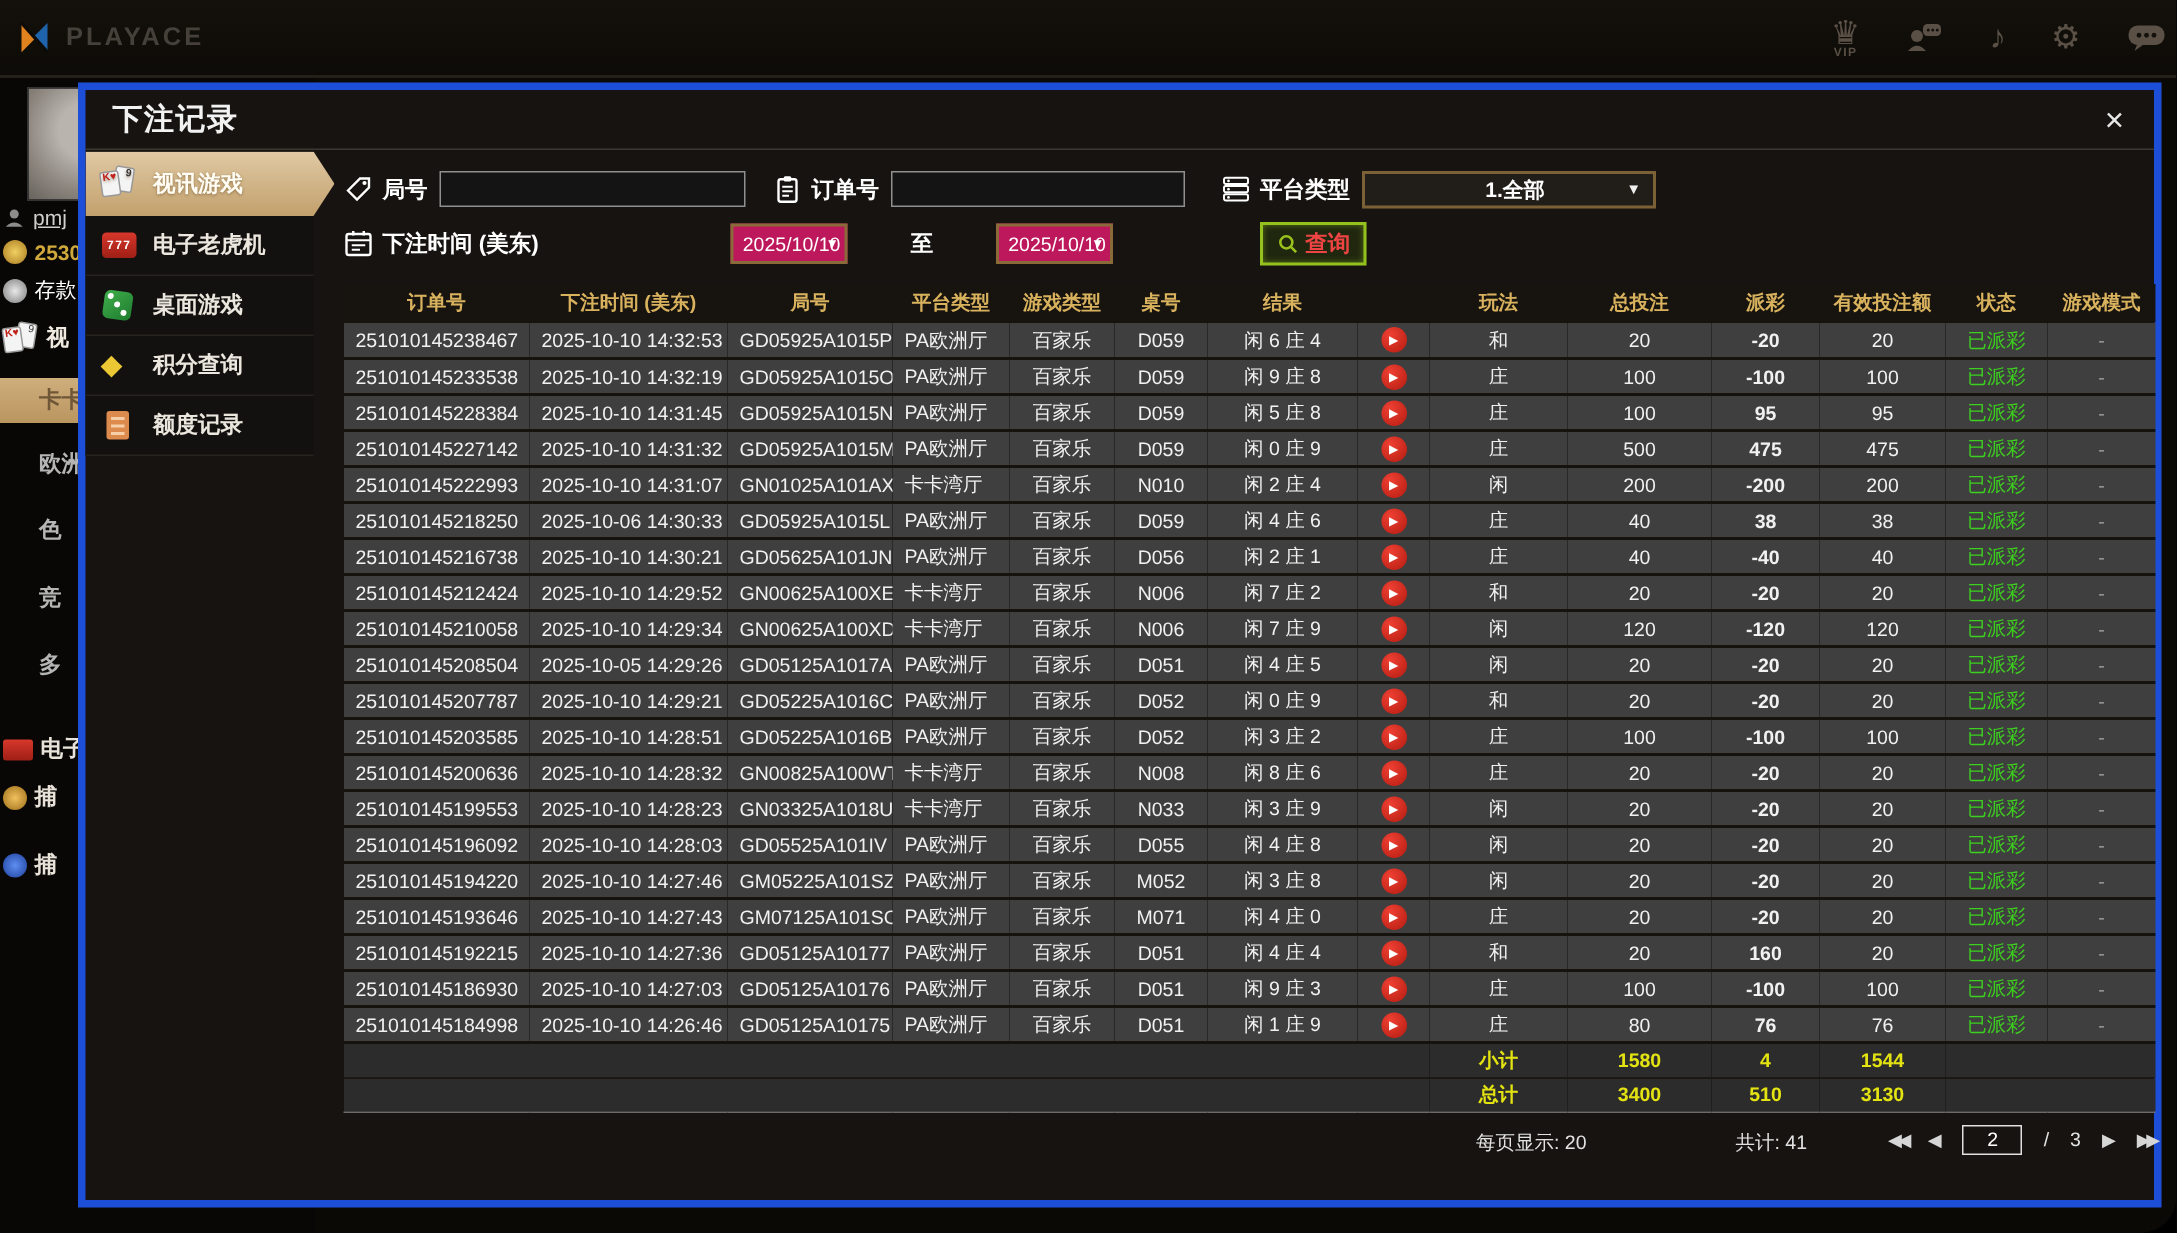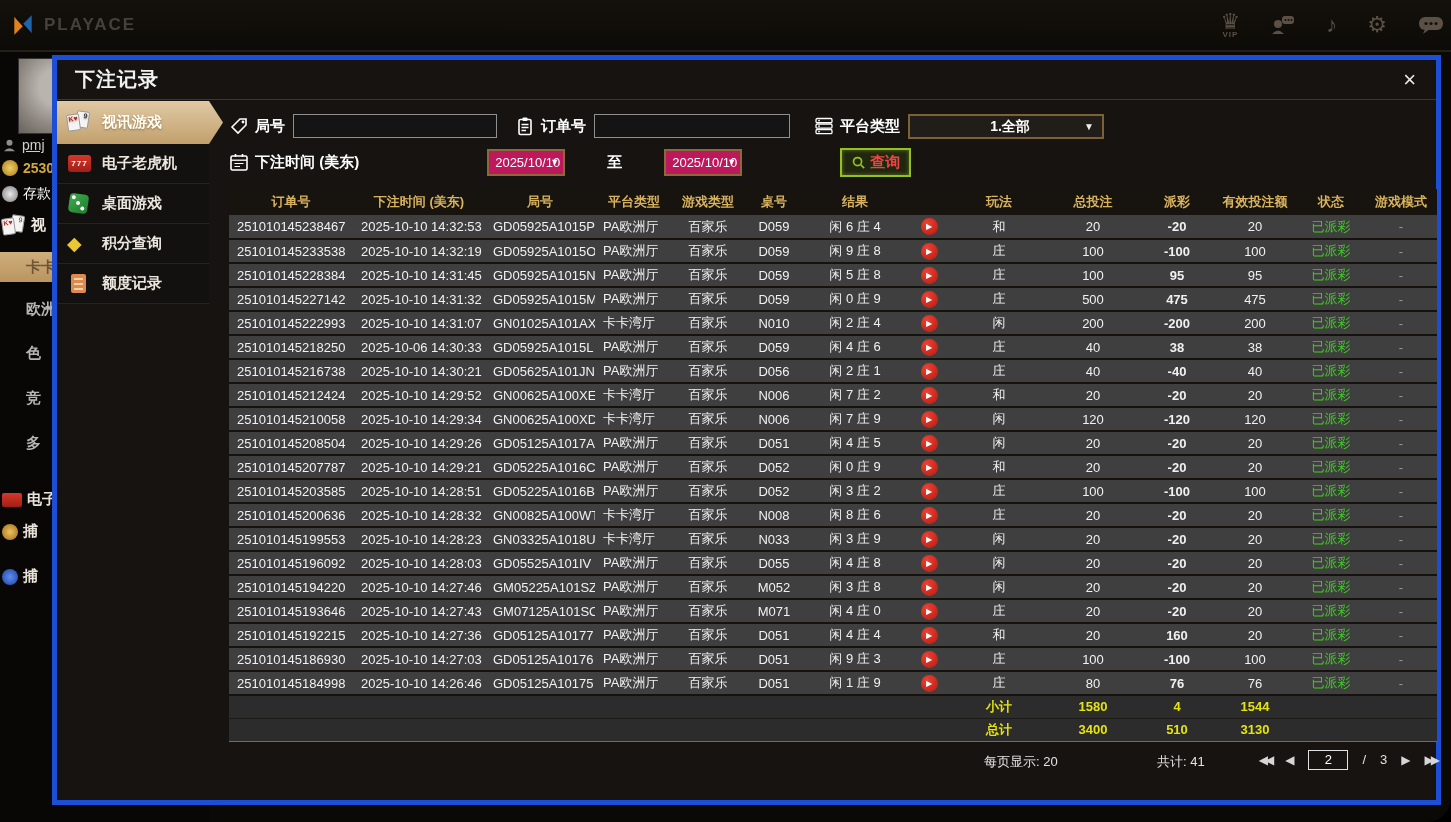--- a/index.html
+++ b/index.html
@@ -553,21 +553,21 @@
     </td>
     <td>闲</td>
     <td>120</td>
     <td class="payout payout-neg">-120</td>
     <td>120</td>
     <td class="status">已派彩</td>
     <td class="mode">-</td>
   </tr>
             <tr>
     <td class="c-order">251010145208504</td>
-    <td class="c-time">2025-10-10 14:29:26</td>
+    <td class="c-time">2025-10-05 14:29:26</td>
     <td class="c-round">GD05125A1017A</td>
     <td class="c-platform">PA欧洲厅</td>
     <td>百家乐</td>
     <td>D051</td>
     <td>闲 4 庄 5</td>
     <td>
       <span class="play-btn">
         <span class="play-tri">▶</span>
       </span>
     </td>

